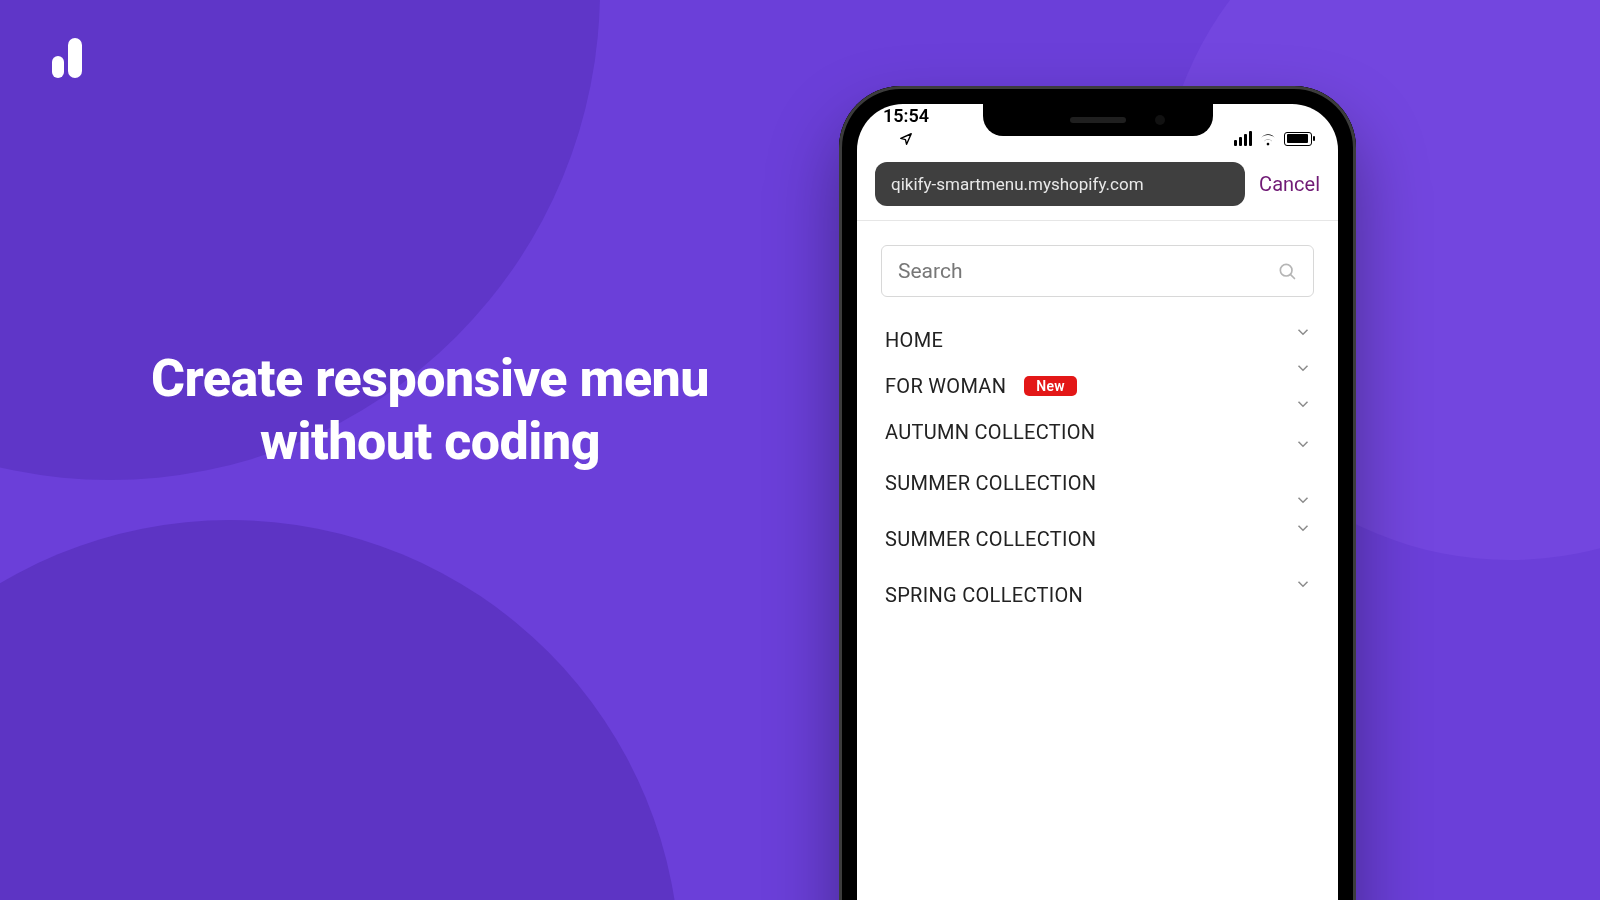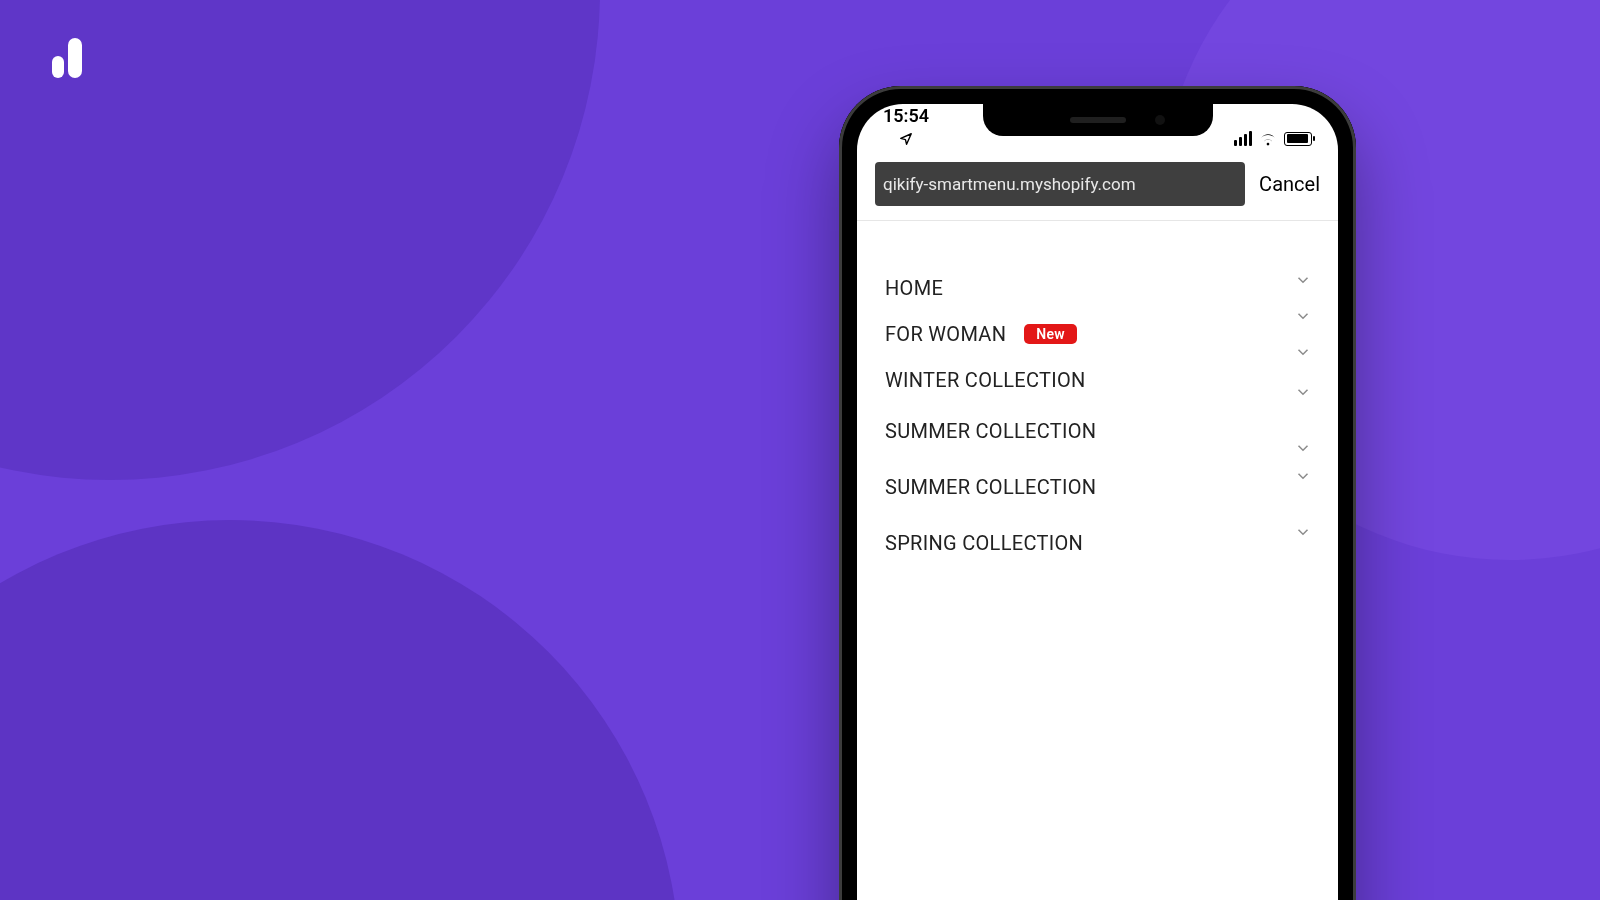--- a/index.html
+++ b/index.html
@@ -120,26 +120,26 @@
   .browserbar {
     display:flex; align-items:center; gap:14px;
     padding:12px 18px 14px 18px;
     border-bottom:1px solid #e6e6e6;
   }
   .urlbox {
     flex:1;
     background:#3f3f3f;
     color:#e8e8e8;
     font-size:17px;
-    padding:12px 8px;
-    border-radius:4px;
+    padding:12px 16px;
+    border-radius:12px;
     white-space:nowrap; overflow:hidden; text-overflow:ellipsis;
   }
   .cancel {
-    font-size:20px; color:#000000;
+    font-size:20px; color:#701a75;
   }
 
   
   .content { padding:24px 24px 0 24px; }
   .search {
     display:flex; align-items:center; justify-content:space-between;
     border:1px solid #d8d8d8; border-radius:6px;
     padding:13px 16px;
     color:#777; font-size:21px;
   }
@@ -186,20 +186,21 @@
 <div class="stage">
   <div class="blob1"></div>
   <div class="blob3"></div>
   <div class="blob2"></div>
 
   <div class="logo">
     <div class="bar-sm"></div>
     <div class="bar-lg"></div>
   </div>
 
+  <div class="headline">Create responsive menu without coding</div>
 
   <div class="phone">
     <div class="screen">
       <div class="notch">
         <div class="speaker"></div>
         <div class="cam"></div>
       </div>
 
       <div class="statusbar">
         <div class="status-left">
@@ -223,41 +224,48 @@
             </span>
         </div>
       </div>
 
       <div class="browserbar">
         <div class="urlbox">qikify-smartmenu.myshopify.com</div>
         <div class="cancel">Cancel</div>
       </div>
 
       <div class="content">
+        <div class="search">
+          <span>Search</span>
+          <svg viewBox="0 0 24 24" fill="none" stroke-width="2" stroke-linecap="round">
+              <circle cx="11" cy="11" r="7"></circle>
+              <line x1="21" y1="21" x2="16" y2="16"></line>
+            </svg>
+        </div>
 
         <div class="menu">
 
           <div class="menu-item">
             <span>HOME</span>
             <svg class="menu-chevron chev-0" viewBox="0 0 24 24" fill="none" stroke-width="2">
                 <polyline points="6 9 12 15 18 9"></polyline>
               </svg>
           </div>
 
 
           <div class="menu-item">
             <span>FOR WOMAN</span>
             <span class="badge">New</span>
             <svg class="menu-chevron chev-2" viewBox="0 0 24 24" fill="none" stroke-width="2">
                 <polyline points="6 9 12 15 18 9"></polyline>
               </svg>
           </div>
 
           <div class="menu-item">
-            <span>WINTER COLLECTION</span>
+            <span>AUTUMN COLLECTION</span>
             <svg class="menu-chevron chev-3" viewBox="0 0 24 24" fill="none" stroke-width="2">
                 <polyline points="6 9 12 15 18 9"></polyline>
               </svg>
           </div>
 
           <div class="menu-item tall">
             <span>SUMMER COLLECTION</span>
             <svg class="menu-chevron chev-4" viewBox="0 0 24 24" fill="none" stroke-width="2">
                 <polyline points="6 9 12 15 18 9"></polyline>
               </svg>

